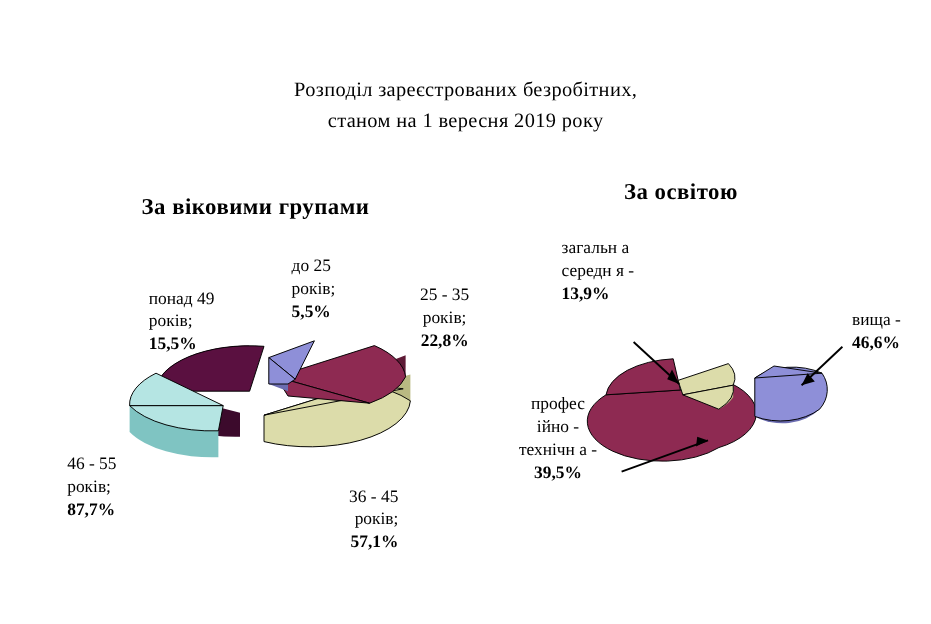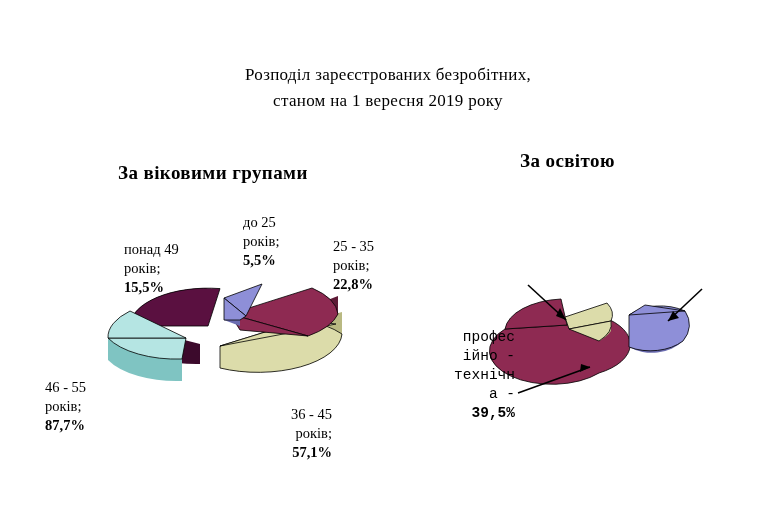--- a/index.html
+++ b/index.html
@@ -116,31 +116,31 @@
         <path d="M 134,18 L 156,36 L 150,40 L 134,40 Z" fill="#8e8fd8" stroke="#000" stroke-width="0.8"></path>
       </g>
     </svg>
   </div>
 
   <div class="lbl" id="lbl-under25" style="left:243px; top:213px; width:70px; text-align:left;">
     <span class="plain">до 25 років;</span><br>
     <span>5,5%</span>
   </div>
 
-  <div class="lbl" id="lbl-25-35" style="left:333px; top:237px; width:75px; text-align:left;">
+  <div class="lbl" id="lbl-25-35" style="left:333px; top:237px; width:75px; text-align:center;">
     <span class="plain">25 - 35 років;</span><br>
     <span>22,8%</span>
   </div>
 
   <div class="lbl" id="lbl-36-45" style="left:252px; top:405px; width:80px; text-align:right;">
     <span class="plain">36 - 45 років;</span><br>
     <span>57,1%</span>
   </div>
 
-  <div class="lbl" id="lbl-46-55" style="left:45px; top:378px; width:80px; text-align:left;">
+  <div class="lbl" id="lbl-46-55" style="left:56px; top:378px; width:80px; text-align:left;">
     <span class="plain">46 - 55 років;</span><br>
     <span>87,7%</span>
   </div>
 
   <div class="lbl" id="lbl-over55" style="left:124px; top:240px; width:85px; text-align:left;">
     <span class="plain">понад 49 років;</span><br>
     <span>15,5%</span>
   </div>
 
   <div class="chart-area" style="left:495px; top:295px; width:230px; height:120px;">
@@ -174,20 +174,28 @@
     <g>
       <line x1="232" y1="14" x2="198" y2="46" stroke="#000" stroke-width="1.6"></line>
       <polygon points="198,46 203,36 209,43" fill="#000"></polygon>
     </g>
     <g>
       <line x1="48" y1="118" x2="120" y2="92" stroke="#000" stroke-width="1.6"></line>
       <polygon points="120,92 110,97 111,89" fill="#000"></polygon>
     </g>
   </svg>
 
-
-
-  <div class="lbl" id="lbl-vocational" style="left:449px; top:328px; width:66px; text-align:right;font-family:Liberation Mono, monospace;">
+  <div class="lbl" id="lbl-general" style="left:468px; top:198px; width:68px; text-align:left;">
+    <span class="plain">загальн а середн я -</span><br>
+    <span>13,9%</span>
+  </div>
+
+  <div class="lbl" id="lbl-higher" style="left:710px; top:258px; width:62px; text-align:left;">
+    <span class="plain">вища -</span><br>
+    <span>46,6%</span>
+  </div>
+
+  <div class="lbl" id="lbl-vocational" style="left:432px; top:328px; width:66px; text-align:center;">
     <span class="plain">профес ійно - технічн а -</span><br>
     <span>39,5%</span>
   </div>
 
 </div>
 
 </body></html>

